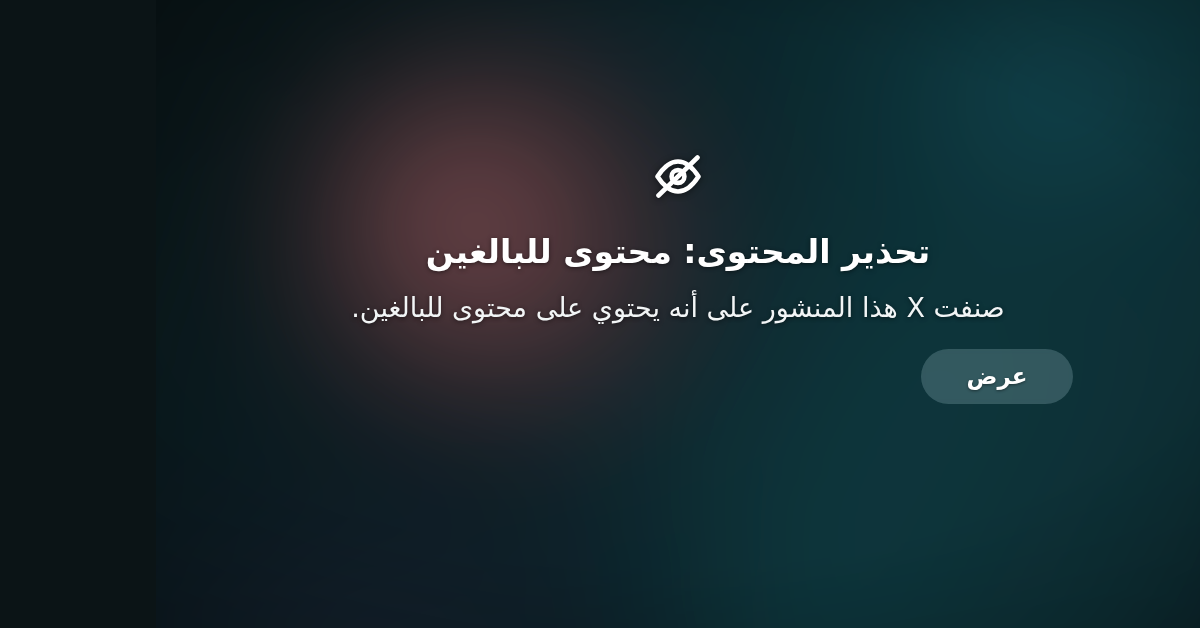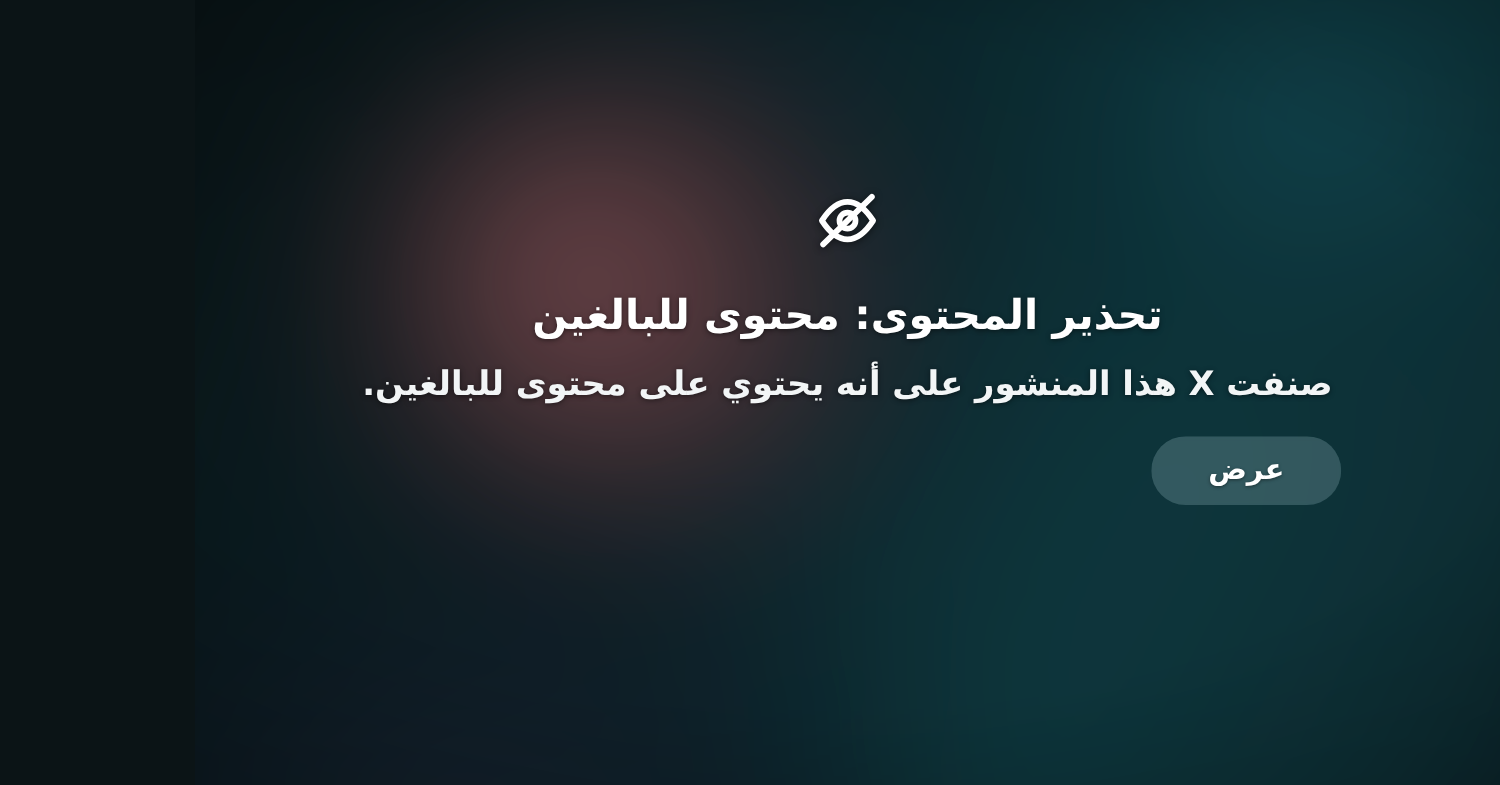--- a/index.html
+++ b/index.html
@@ -146,21 +146,21 @@
     letter-spacing:0;
     text-shadow:0 1px 4px rgba(0,0,0,0.50);
     direction:rtl;
     unicode-bidi:isolate;
     margin-bottom:18px;
     max-width:800px;
   }
 
   .warn-body {
     font-size:27px;
-    font-weight:700;
+    font-weight:400;
     line-height:1.30;
     color:#f2f5f6;
     text-shadow:0 1px 4px rgba(0,0,0,0.50);
     direction:rtl;
     unicode-bidi:isolate;
     max-width:790px;
     margin-bottom:24px;
   }
 
   .warn-actions {

